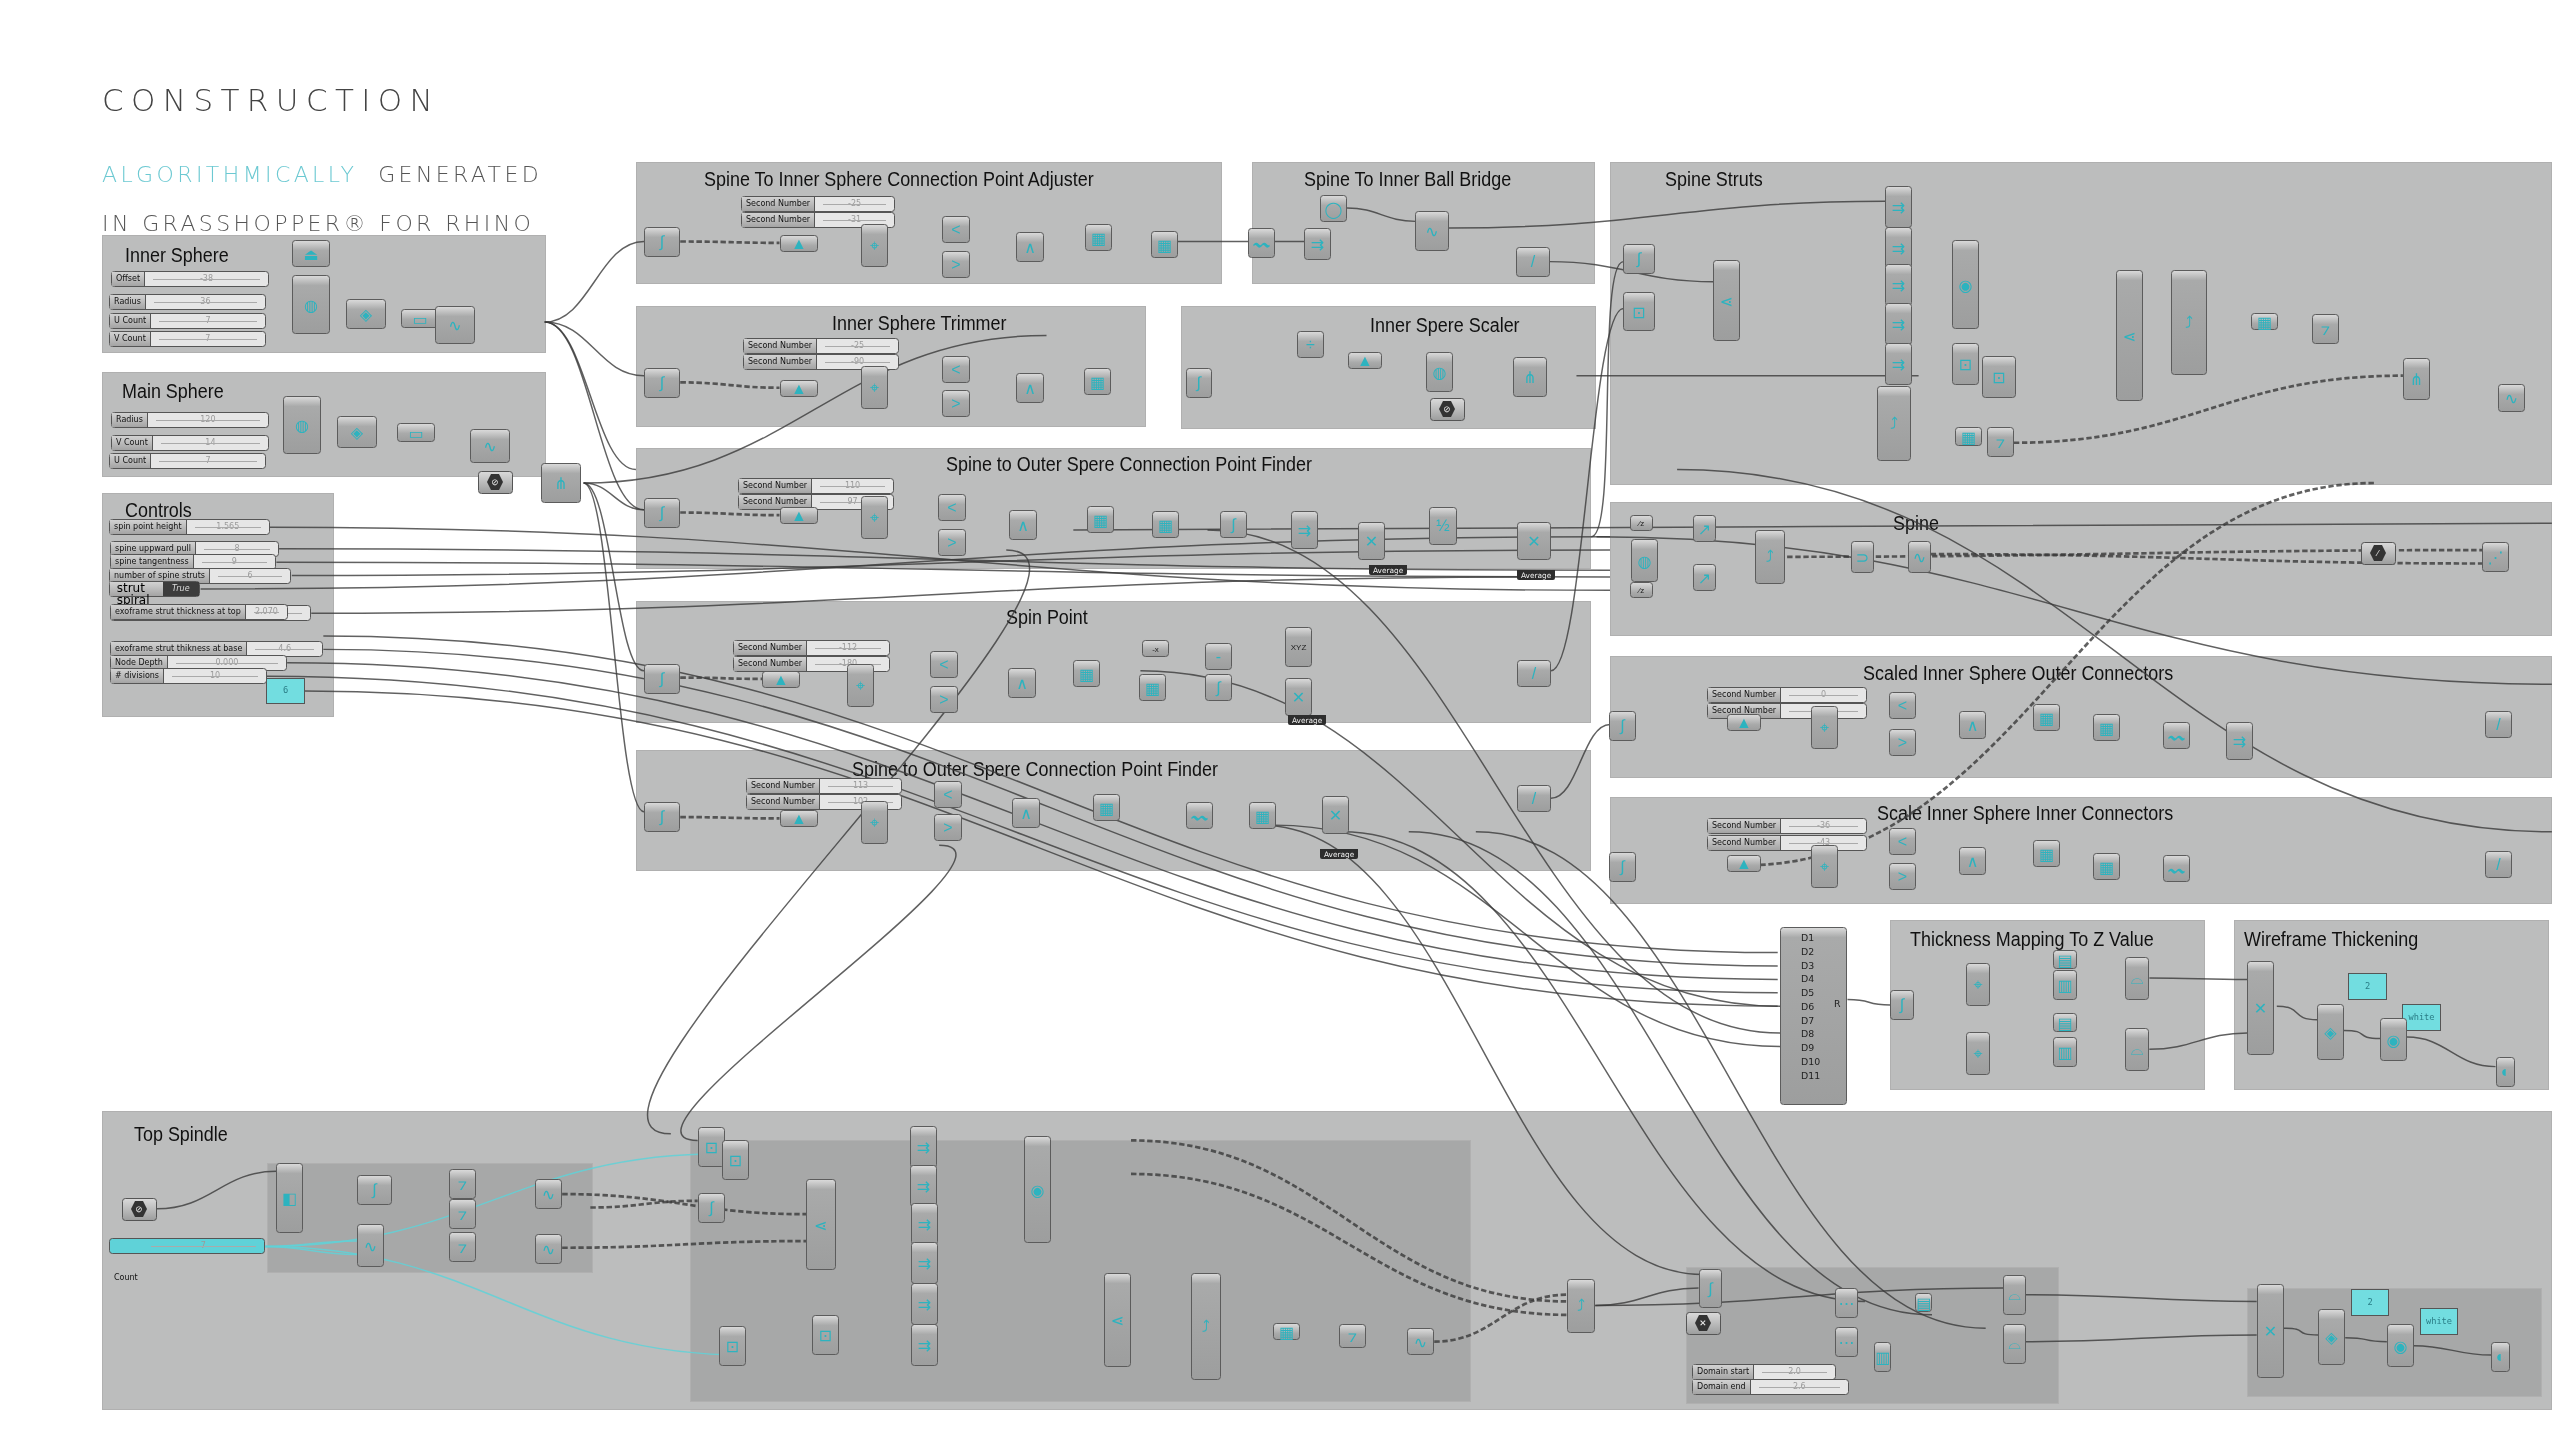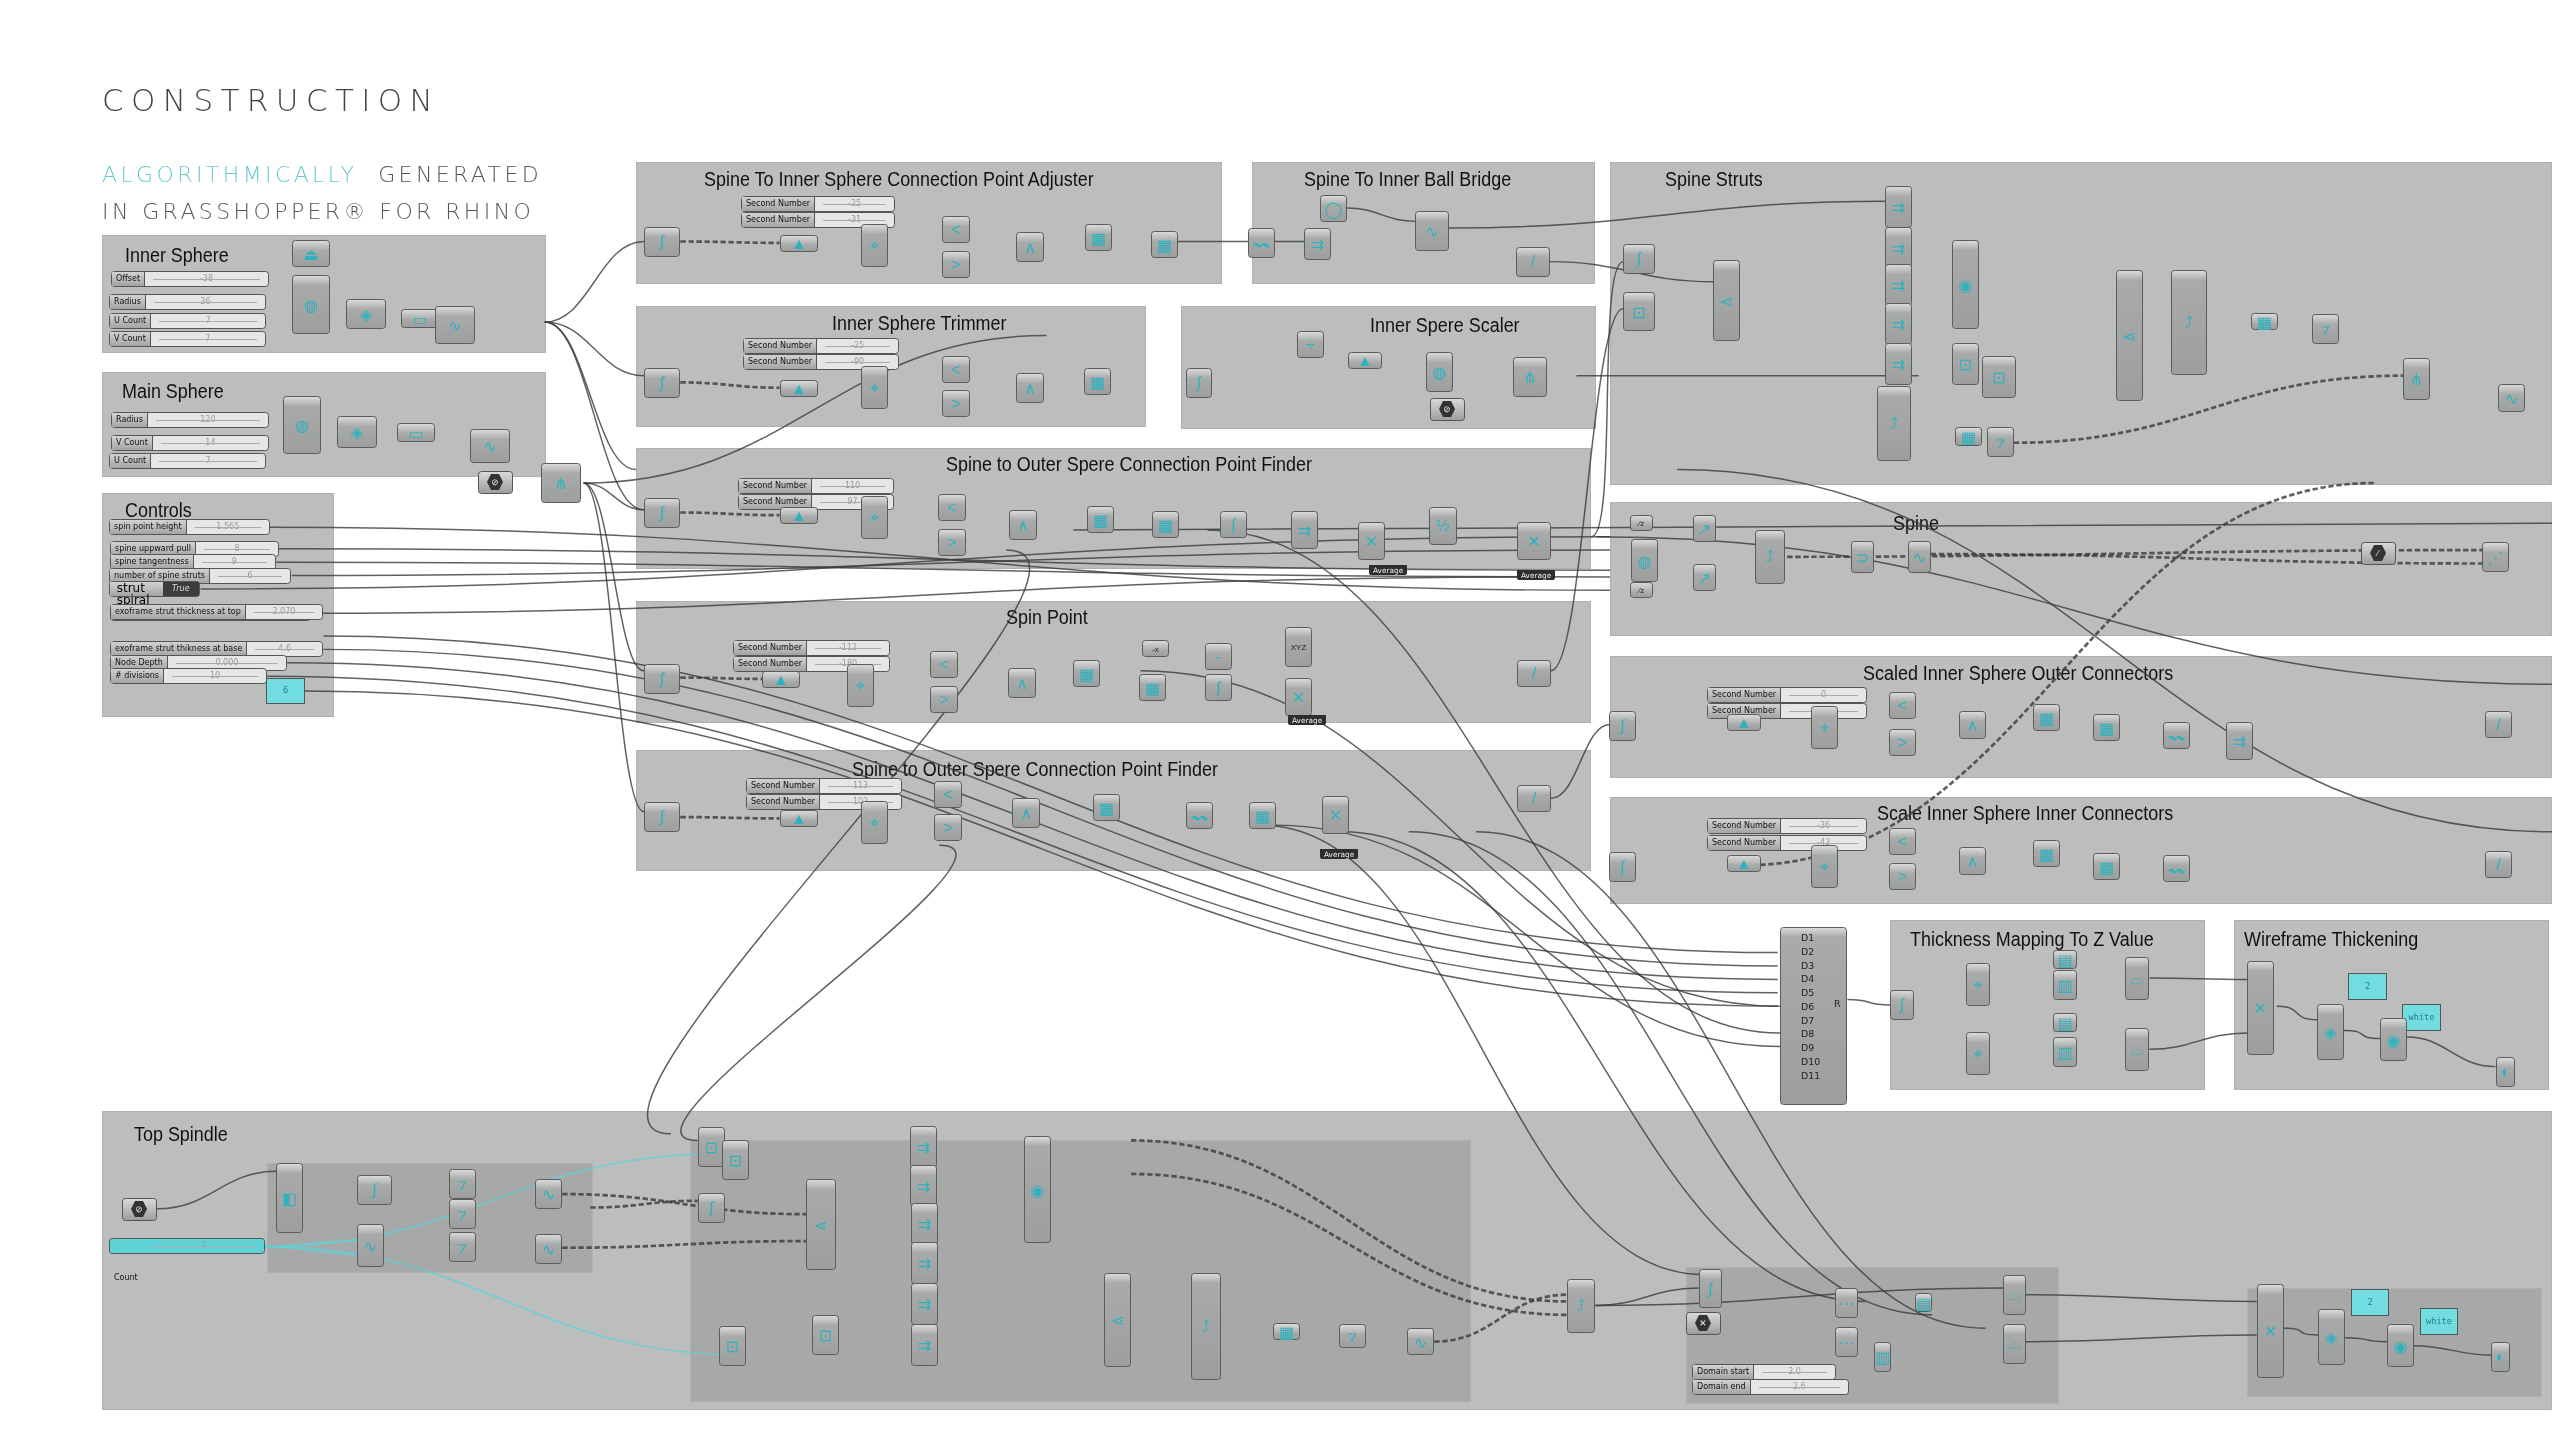--- a/index.html
+++ b/index.html
@@ -26,21 +26,21 @@
   .panel{position:absolute;z-index:3;background:#72dde0;border:1.3px solid #555;box-sizing:border-box;font-family:"DejaVu Sans Mono",monospace;font-size:8.7px;color:#2a7d86;text-align:center;}
   .hexp{position:absolute;z-index:3;width:35px;height:23px;border:1.3px solid #555;border-radius:3.4px;background:linear-gradient(#d9d9d9,#9d9e9e);box-sizing:border-box;}
   .hexp .hx{position:absolute;left:8px;top:2px;width:16px;height:16px;background:#333;clip-path:polygon(25% 0,75% 0,100% 50%,75% 100%,25% 100%,0 50%);color:#eee;font-size:8.7px;text-align:center;line-height:16px;}
   .avg{position:absolute;z-index:4;background:#2d2d2d;color:#eee;font-size:7.4px;font-family:"DejaVu Sans",sans-serif;padding:0.7px 4px;border-radius:0 0 2px 2px;}
 </style>
 </head>
 <body>
 
 <div class="title">CONSTRUCTION</div>
 <div class="sub" style="top:162px"><span class="accent">ALGORITHMICALLY</span>&nbsp;&nbsp;<span>GENERATED</span></div>
-<div class="sub" style="top:199px">IN GRASSHOPPER® FOR RHINO</div>
+<div class="sub" style="top:211px">IN GRASSHOPPER® FOR RHINO</div>
 
 <div class="group" style="left:102px;top:235px;width:444px;height:118px">
   <div class="gtitle" style="left:21.5px;top:8px">Inner Sphere</div>
 </div>
 <div class="group" style="left:102px;top:372px;width:444px;height:105px">
   <div class="gtitle" style="left:19px;top:6.7px">Main Sphere</div>
 </div>
 <div class="group" style="left:102px;top:493px;width:232px;height:224px">
   <div class="gtitle" style="left:21.5px;top:5.4px">Controls</div>
 </div>
@@ -138,21 +138,21 @@
     <span class="val">6</span>
   </div>
 <div class="toggle" style="left:109px;top:581px;width:91px">
     <span class="lbl">strut spiral</span>
     <span class="val">True</span>
   </div>
 <div class="slider" style="left:110px;top:605px;width:201px">
     <span class="lbl">Radius of innermost sphere</span>
     <span class="val">20</span>
   </div>
-<div class="slider" style="left:110px;top:604px;width:213px">
+<div class="slider" style="left:110px;top:604px;width:178px">
     <span class="lbl">exoframe strut thickness at top</span>
     <span class="val">2.070</span>
   </div>
 <div class="slider" style="left:110px;top:641px;width:213px">
     <span class="lbl">exoframe strut thikness at base</span>
     <span class="val">4.6</span>
   </div>
 <div class="slider" style="left:110px;top:655px;width:177px">
     <span class="lbl">Node Depth</span>
     <span class="val">0.000</span>

